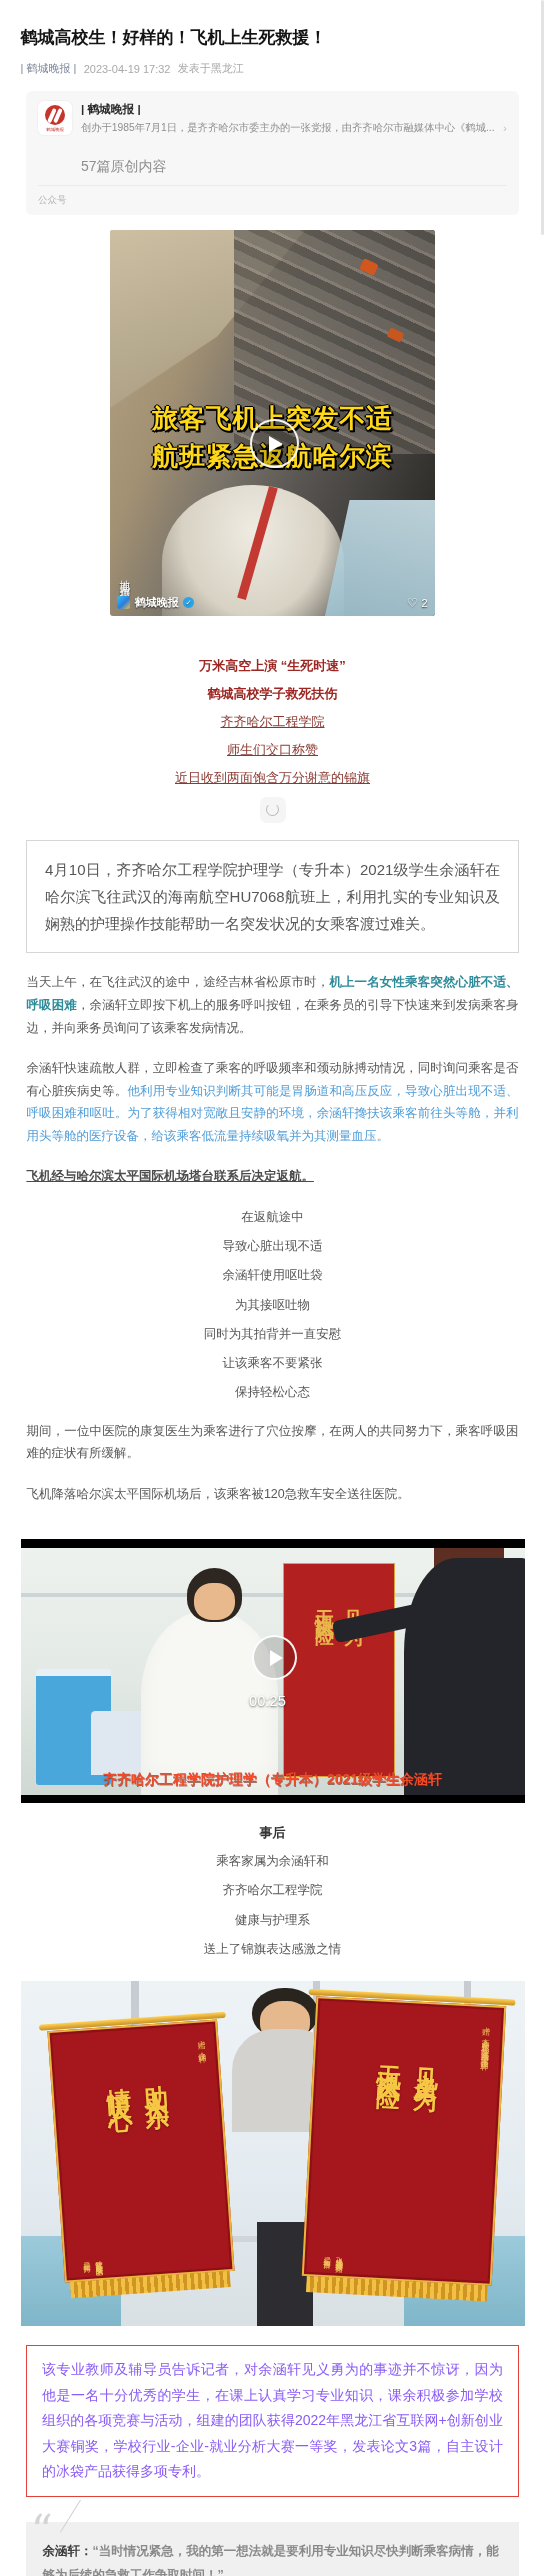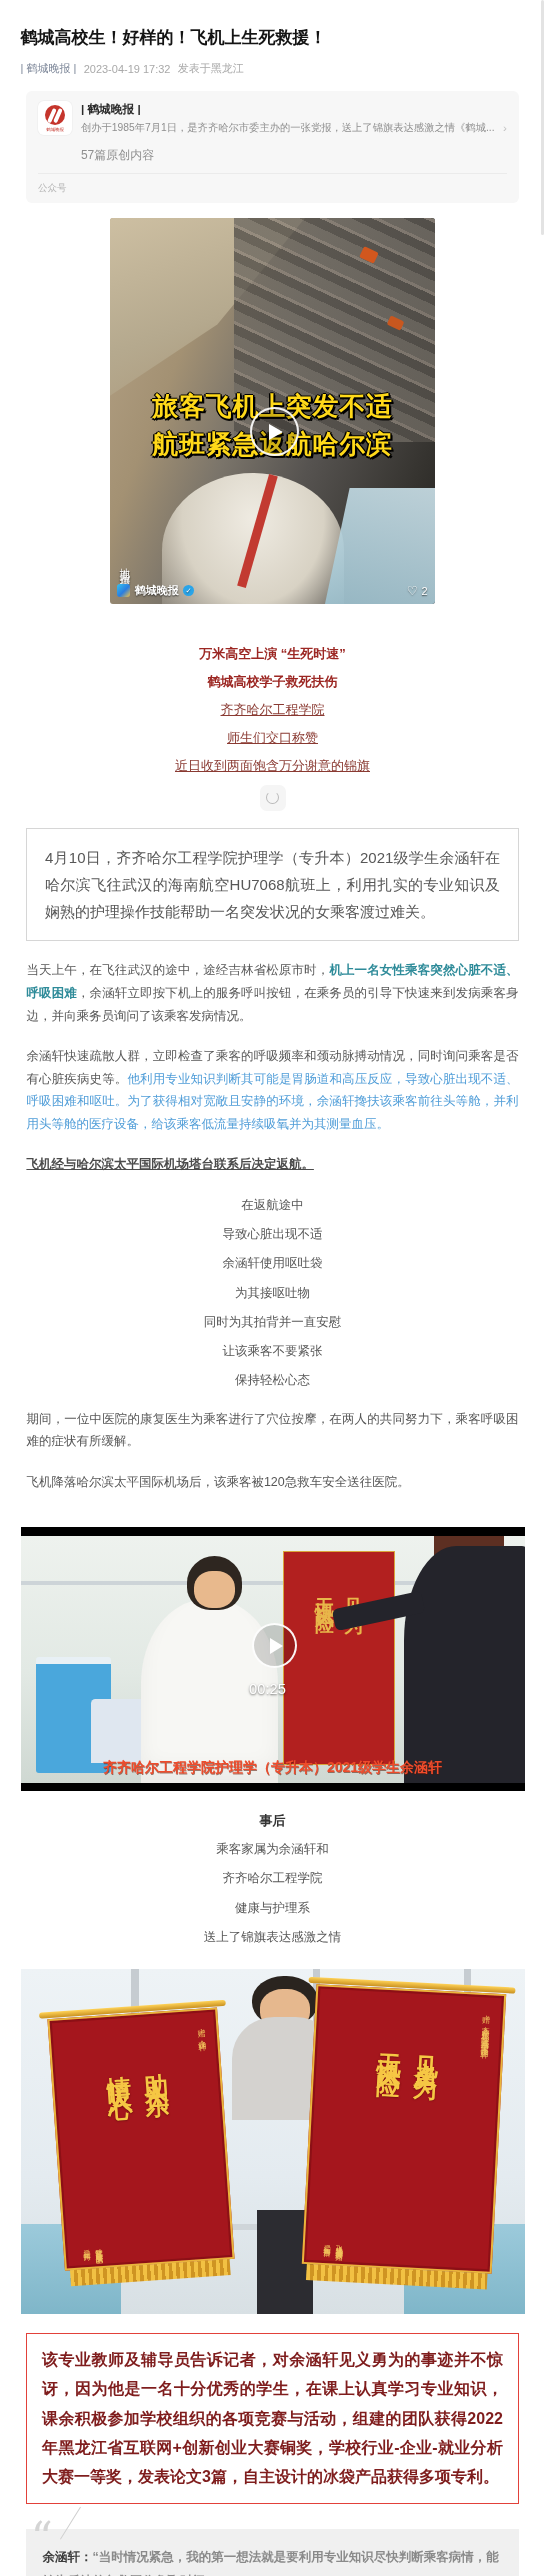--- a/index.html
+++ b/index.html
@@ -20,21 +20,21 @@
           display:flex;flex-direction:column;align-items:center;justify-content:center;box-shadow:0 0 0 0.7px #eee;}
   .avatar .ball{width:20.5px;height:20.5px;border-radius:50%;background:#c5352c;position:relative;overflow:hidden;}
   .avatar .ball i{position:absolute;left:5.1px;top:2.9px;width:3.7px;height:14.7px;background:#fff;border-radius:2.2px;transform:rotate(24deg);}
   .avatar .ball b{position:absolute;left:11px;top:2.9px;width:3.7px;height:14.7px;background:#fff;border-radius:2.2px;transform:rotate(24deg);}
   .avatar .logotext{font-size:4.4px;color:#c5352c;margin-top:1.5px;letter-spacing:0;}
   .card-info{flex:1;min-width:0;}
   .card-name{font-size:11.7px;font-weight:bold;color:#2b2b2b;line-height:1.3;}
   .card-desc-row{display:flex;align-items:center;margin-top:4.4px;}
   .card-desc{flex:1;min-width:0;font-size:10.3px;color:#8f8f8f;white-space:nowrap;overflow:hidden;text-overflow:ellipsis;}
   .chev{flex:0 0 auto;color:#c2c2c2;font-size:11.7px;margin-left:4.4px;}
-  .card-orig{font-size:12px;color:#8f8f8f;margin-top:12px;}
+  .card-orig{font-size:14px;color:#8f8f8f;margin-top:23px;}
   .card-div{border-top:0.7px solid #ebebeb;margin-top:9.5px;}
   .card-type{font-size:9.5px;color:#b5b5b5;padding:7.3px 0 8.8px;}
 
   
   .video1{position:relative;width:325px;height:386px;margin:14.7px auto 0;border-radius:2.9px;overflow:hidden;
     background:linear-gradient(112deg,#b7a488 0%,#a39173 26%,#7a746a 44%,#565350 62%,#35332f 86%,#23211f 100%);}
   .v1-ceiling{position:absolute;left:0;top:0;width:60%;height:46%;
     background:linear-gradient(160deg,#cdbfa2 0%,#b5a98e 55%,rgba(0,0,0,0) 100%);
     clip-path:polygon(0 0,100% 0,55% 60%,0 100%);}
   .v1-panel{position:absolute;right:0;top:0;width:62%;height:58%;
@@ -120,21 +120,21 @@
   .banner .b-main{position:absolute;top:16%;left:50%;transform:translateX(-50%);writing-mode:vertical-rl;
     font-size:24px;font-weight:bold;color:#f6c744;letter-spacing:6.6px;text-shadow:0 0.7px 1.5px rgba(60,0,0,.5);}
   .banner .b-main span{display:block;margin:0 5.1px;}
   .banner .b-ded{position:absolute;top:5%;right:7%;writing-mode:vertical-rl;font-size:8px;color:#f2c45c;letter-spacing:1.5px;max-height:86%;}
   .banner .b-giver{position:absolute;bottom:6%;left:8%;writing-mode:vertical-rl;font-size:7.3px;color:#f2c45c;letter-spacing:0.7px;max-height:70%;}
   .banner .b-giver span{display:block;margin:0 2.2px;}
   .banner.left{left:7%;top:13%;width:33%;height:72%;transform:rotate(-4deg);}
   .banner.right{right:5%;top:6%;width:37%;height:80%;transform:rotate(3deg);}
 
   
-  .redbox{margin:19px 5.9px 0;border:0.7px solid #e2413a;padding:11.7px 14.7px;font-size:16px;line-height:1.82;color:#7f1d1d;text-align:justify;font-weight:bold;}
+  .redbox{margin:19px 5.9px 0;border:0.7px solid #e2413a;padding:11.7px 14.7px;font-size:14px;line-height:1.82;color:#8b5cf6;text-align:justify;}
   .quote{position:relative;margin:25px 5.9px 0;background:#f0f0f0;padding:17.6px 16px;font-size:12.5px;line-height:1.9;}
   .quote .speaker{font-weight:bold;color:#3d3d3d;}
   .quote .qtext{font-weight:bold;color:#8a8a8a;}
   .qmark{position:absolute;left:4.4px;top:-32px;font-family:"DejaVu Serif",serif;font-size:43px;color:#d4d4d4;}
   .qslash1{position:absolute;left:44px;top:-25px;width:0.7px;height:38px;background:#cfcfcf;transform:rotate(32deg);}
   .qslash2{position:absolute;right:7.3px;bottom:-13px;width:0.7px;height:41px;background:#cfcfcf;transform:rotate(32deg);}
 
   .endwrap{position:relative;width:59px;margin:19px auto 22px;text-align:center;height:38px;}
   .endring{position:absolute;left:50%;top:50%;width:34px;height:34px;margin:-17px 0 0 -17px;border:1.5px solid #c4e6cc;border-radius:50%;}
   .endtext{position:relative;top:10.3px;font-size:14px;font-weight:bold;letter-spacing:4.4px;color:#4c4c4c;}
@@ -160,21 +160,21 @@
       <div class="avatar">
         <div class="ball">
             <i></i>
             <b></b>
           </div>
         <div class="logotext">鹤城晚报</div>
       </div>
       <div class="card-info">
         <div class="card-name">| 鹤城晚报 |</div>
         <div class="card-desc-row">
-          <div class="card-desc">创办于1985年7月1日，是齐齐哈尔市委主办的一张党报，送上了锦旗表达感激之情《鹤城...</div>
+          <div class="card-desc">创办于1985年7月1日，是齐齐哈尔市委主办的一张党报，由齐齐哈尔市融媒体中心《鹤城...</div>
           <div class="chev">›</div>
         </div>
         <div class="card-orig">57篇原创内容</div>
       </div>
     </div>
     <div class="card-div"></div>
     <div class="card-type">公众号</div>
   </div>
 
   <div class="video1">

